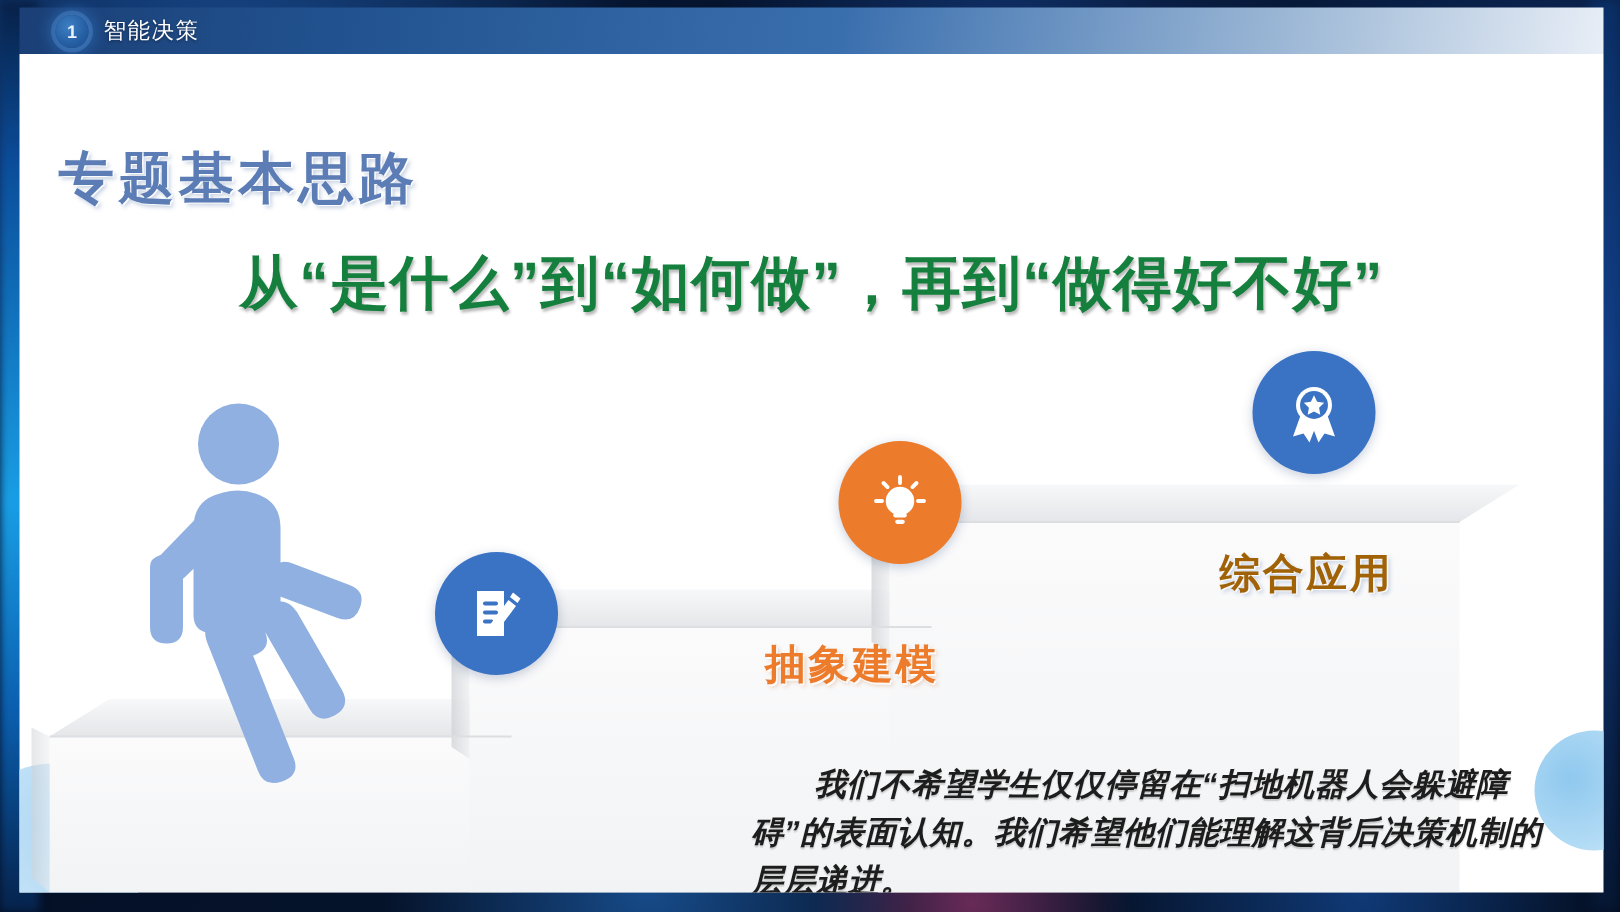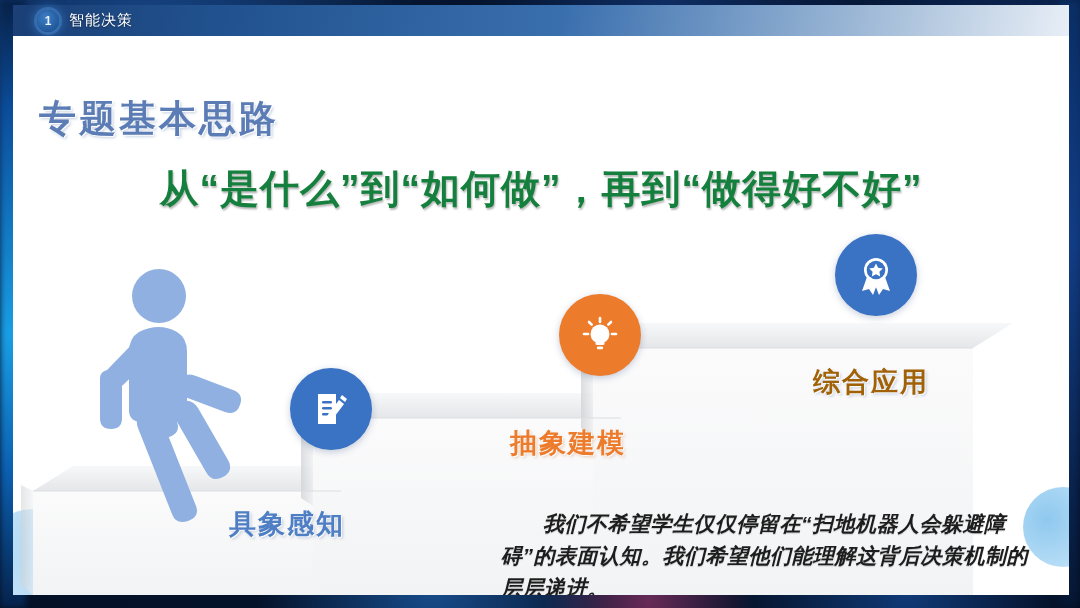--- a/index.html
+++ b/index.html
@@ -227,20 +227,19 @@
     <div class="step-icon" id="icon-3">
       <svg width="44" height="44" viewBox="0 0 44 44">
         <path d="M13,24 l-5,14 l7,-2 l4,6 l5,-13 z" fill="#ffffff"></path>
         <path d="M31,24 l5,14 l-7,-2 l-4,6 l-5,-13 z" fill="#ffffff"></path>
         <circle cx="22" cy="17" r="12" fill="#ffffff"></circle>
         <circle cx="22" cy="17" r="9.3" fill="#3a72c4"></circle>
         <path d="M22,10.5 l2.1,4.3 l4.7,.7 l-3.4,3.3 .8,4.7 -4.2,-2.2 -4.2,2.2 .8,-4.7 -3.4,-3.3 4.7,-.7 z" fill="#ffffff"></path>
       </svg>
     </div>
 
-    <div class="step-label" id="label-1">具象感知</div>
     <div class="step-label" id="label-2">抽象建模</div>
     <div class="step-label" id="label-3">综合应用</div>
 
     <div id="body-text">我们不希望学生仅仅停留在“扫地机器人会躲避障碍”的表面认知。我们希望他们能理解这背后决策机制的层层递进。</div>
 
   </div>
 </div>
 
 </body></html>

